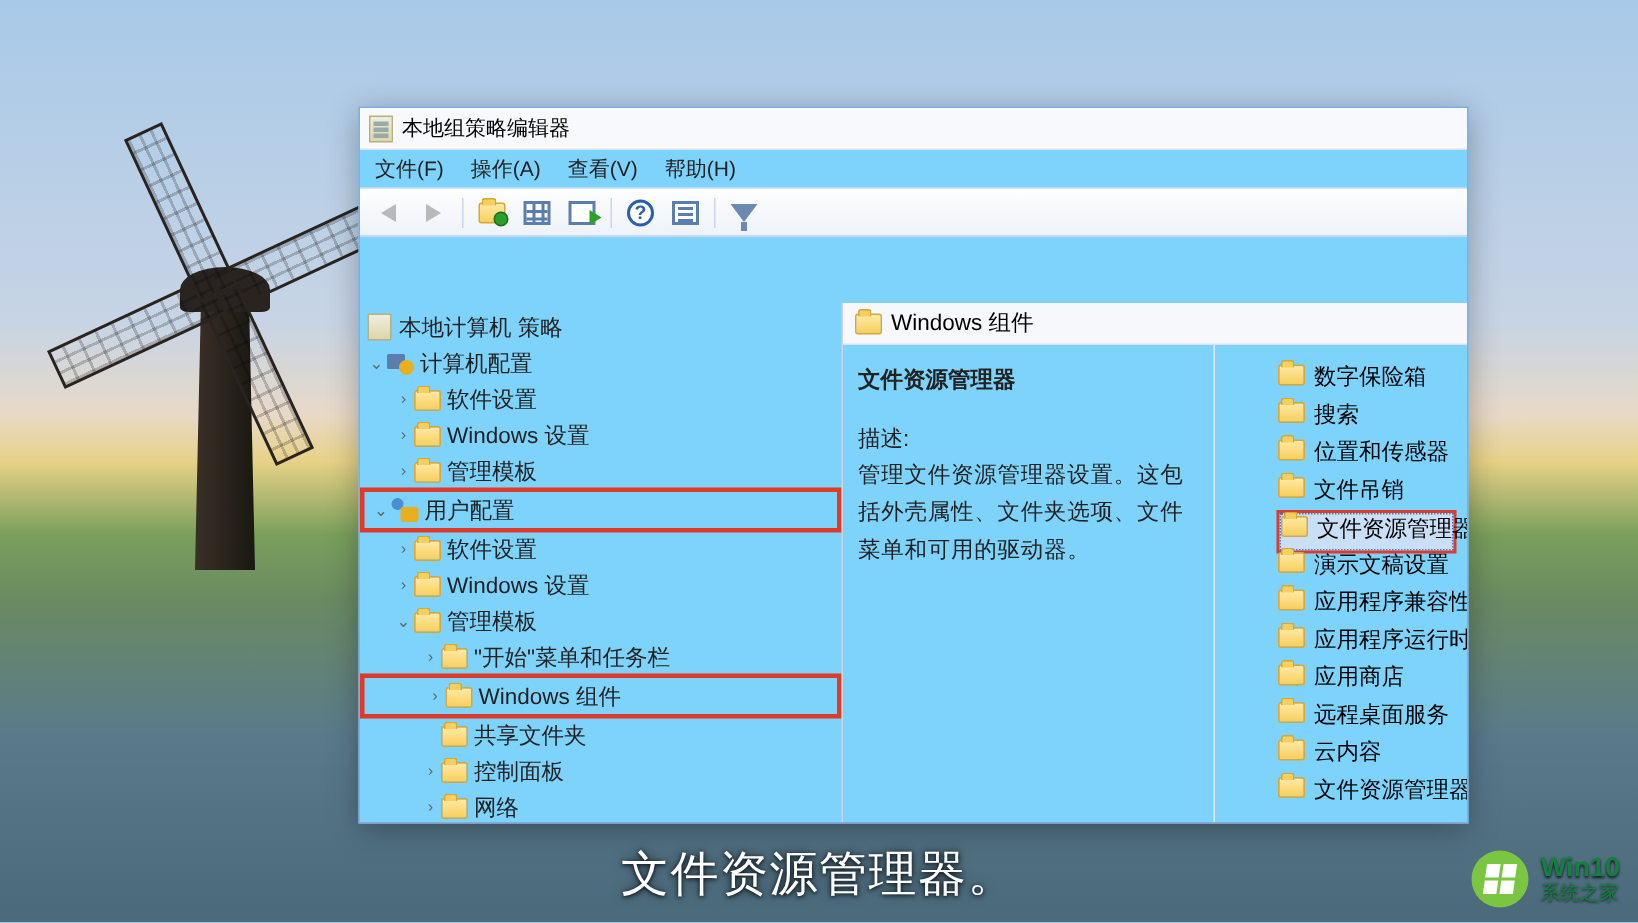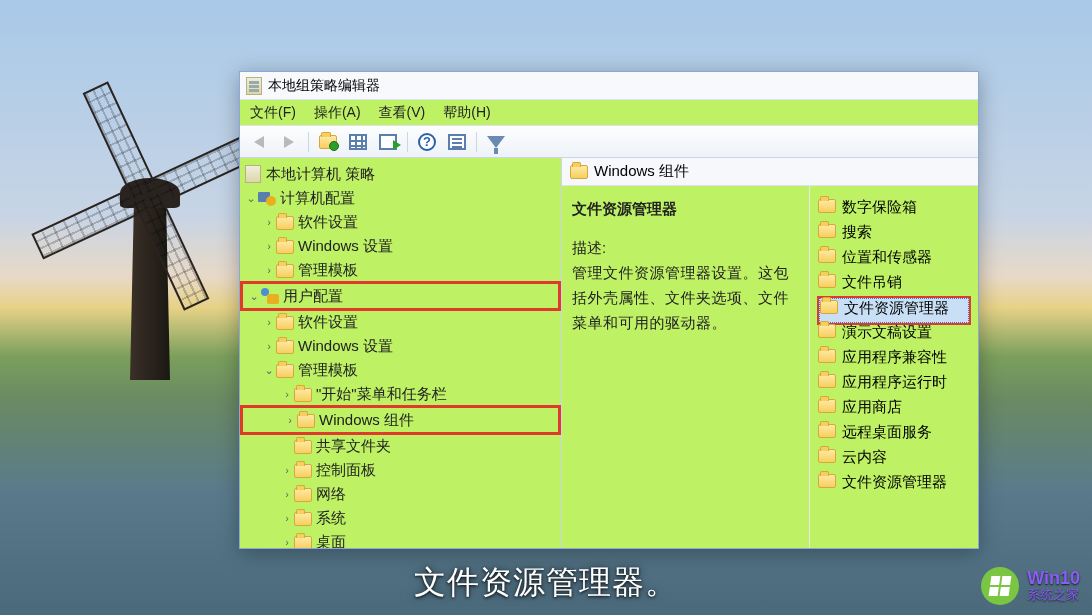--- a/index.html
+++ b/index.html
@@ -44,21 +44,21 @@
   .b1 { transform: rotate(-25deg); }
   .b2 { transform: rotate(65deg); }
   .b3 { transform: rotate(155deg); }
   .b4 { transform: rotate(245deg); }
 
   
   .win {
     position: absolute;
     left: 239px; top: 71px;
     width: 740px; height: 478px;
-    background: #bef264;
+    background: #7dd3fc;
     border: 1px solid #8aa9d6;
     box-shadow: 0 4px 20px rgba(0,0,0,0.3);
     z-index: 5;
     display: flex; flex-direction: column;
   }
   .titlebar {
     height: 28px; display: flex; align-items: center; gap: 6px;
     padding: 0 6px; background: #f7f9fc;
     border-bottom: 1px solid #dce3ee;
     font-size: 14px;
@@ -109,21 +109,21 @@
   .grid-icon::after { content:""; position:absolute; top:4px; left:0; right:0; height:2px; background:#5a7fae; box-shadow: 0 5px #5a7fae;}
   .export-icon { width:18px;height:16px;border:2px solid #5a7fae; background:#fff; position:relative;}
   .export-icon::after{content:"";position:absolute;right:-6px;top:4px;border-left:8px solid #2a9f2a;border-top:5px solid transparent;border-bottom:5px solid transparent;}
   .help-icon{width:18px;height:18px;border:2px solid #2a5fae;border-radius:50%;background:#fff;color:#2a5fae;font-weight:bold;font-size:13px;text-align:center;line-height:14px;}
   .list-icon{width:18px;height:16px;border:2px solid #5a7fae;background:#fff;position:relative;}
   .list-icon::after{content:"";position:absolute;left:2px;right:2px;top:2px;height:2px;background:#5a7fae;box-shadow:0 4px #5a7fae, 0 8px #5a7fae;}
   .funnel-icon{width:0;height:0;border-left:9px solid transparent;border-right:9px solid transparent;border-top:12px solid #6a8ab2;position:relative;}
   .funnel-icon::after{content:"";position:absolute;left:-2px;top:0;width:4px;height:6px;background:#6a8ab2;}
 
   .body-split {
-    flex: 1; display: flex; overflow: hidden;
+    flex: 1; display: flex; overflow: hidden; margin-top: 44px;
   }
   .tree-pane {
     width: 322px; border-right: 1px solid #cbd6e8;
     overflow: hidden; padding-top: 4px;
   }
   .tree { font-size: 15px; color: #222; }
   .tree-row {
     display: flex; align-items: center; height: 24px;
     white-space: nowrap;
   }
@@ -150,21 +150,21 @@
   .folder-icon::before{content:"";position:absolute;top:-4px;left:1px;width:7px;height:4px;background:#f7cf5d;border:1px solid #d4a83e;border-bottom:none;border-radius:2px 2px 0 0;}
   .hl-red { border: 3px solid #e03a2a; padding: 0 4px 0 0; margin: -1px 0; }
   .hl-red .tree-row { height: 24px; }
 
   .right-pane { flex: 1; display: flex; flex-direction: column; overflow: hidden;}
   .rp-header {
     height: 28px; display: flex; align-items: center; gap: 6px;
     padding: 0 8px; background: #f6f8fb; border-bottom: 1px solid #dce3ee;
     font-size: 15px;
   }
-  .rp-body { flex:1; display:flex; overflow:hidden;}
+  .rp-body { flex:1; display:flex; overflow:hidden;gap:34px;}
   .desc-col {
     width: 248px; padding: 14px 10px; font-size: 15px; color: #222;
     border-right: 1px solid #e2e8f2;
   }
   .desc-col .title { font-weight: bold; margin-bottom: 20px; }
   .desc-col .label { margin-bottom: 3px; }
   .desc-col .text { line-height: 1.65; letter-spacing: 0.5px;}
   .settings-col { flex:1; padding: 12px 8px 0 8px; overflow:hidden;}
   .settings-col .heading { font-size: 15px; margin-bottom: 8px; }
   .settings-item {
@@ -184,21 +184,21 @@
   
   .caption {
     position: absolute; bottom: 10px; left: 50%; transform: translateX(-50%);
     font-size: 32px; color: #fff; font-weight: 500;
     text-shadow: 0 1px 3px rgba(0,0,0,0.9), 0 0 8px rgba(0,0,0,0.6);
     z-index: 20; letter-spacing: 1px;
   }
   .watermark {
     position: absolute; right: 12px; bottom: 10px;
     display: flex; align-items: center; gap: 8px;
-    color: #8b5cf6; z-index: 20;
+    color: #15803d; z-index: 20;
     text-shadow: 0 1px 2px rgba(0,0,0,0.8);
   }
   .wm-badge {
     width: 38px; height: 38px; border-radius: 50%; background: #7ac643;
     display:flex; align-items:center; justify-content:center;
   }
   .wm-win {
     width: 20px; height: 20px; display:grid; grid-template-columns:1fr 1fr; grid-template-rows:1fr 1fr; gap:2px;
     transform: skewX(-8deg);
   }

